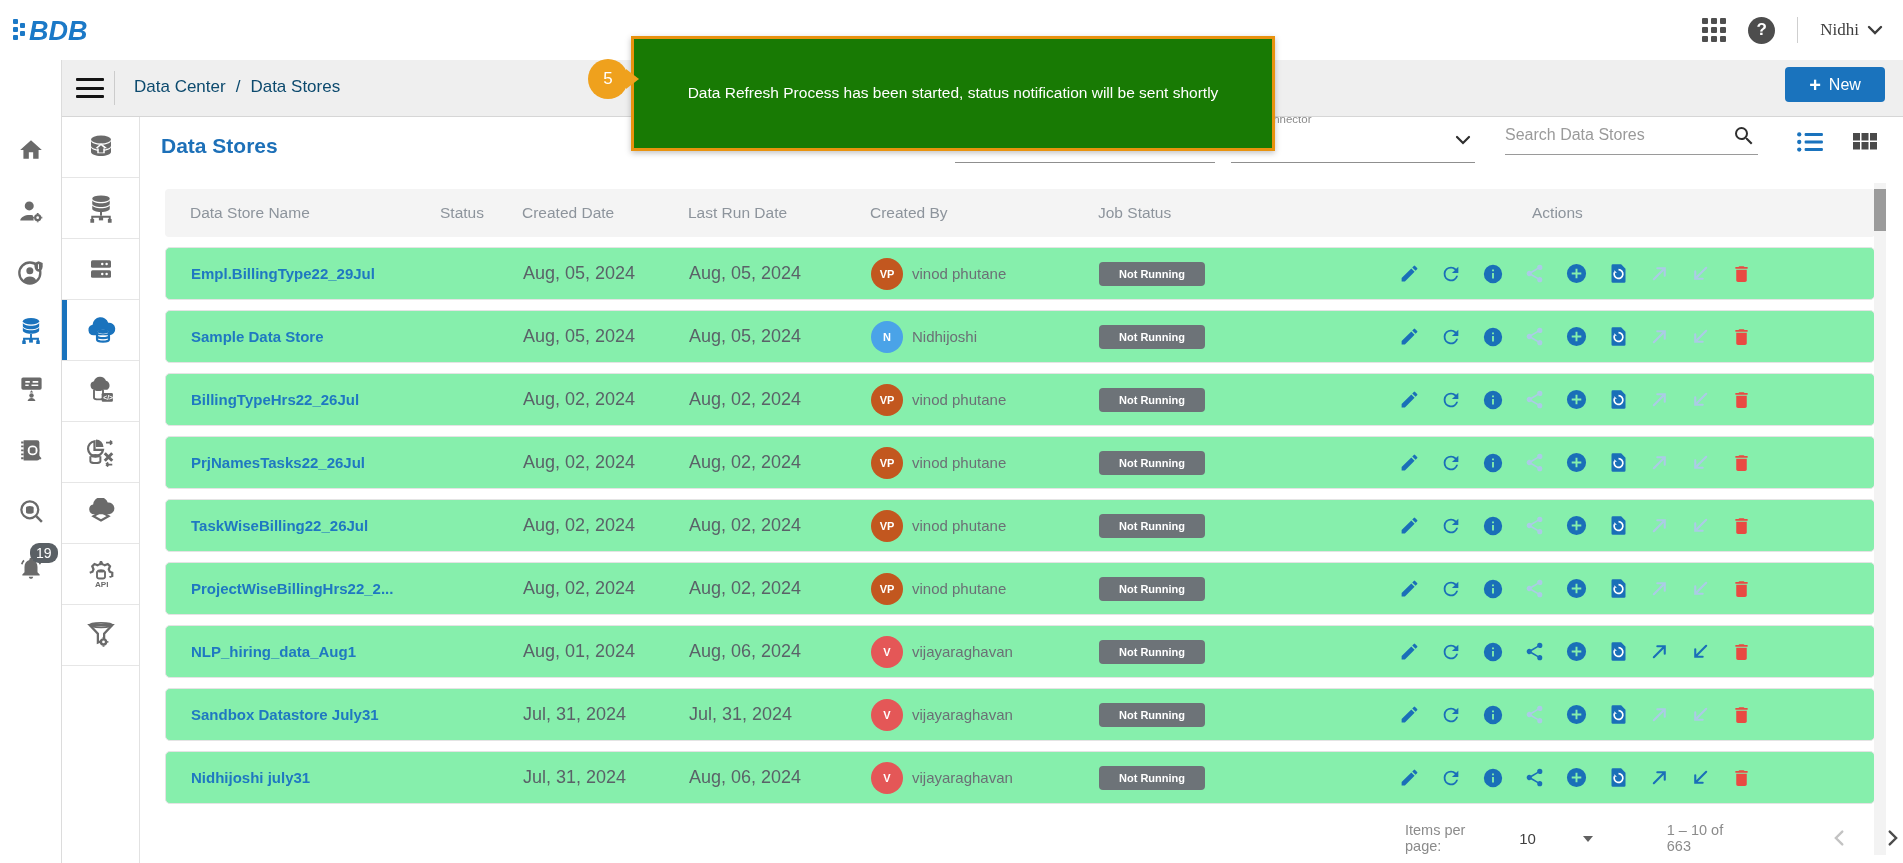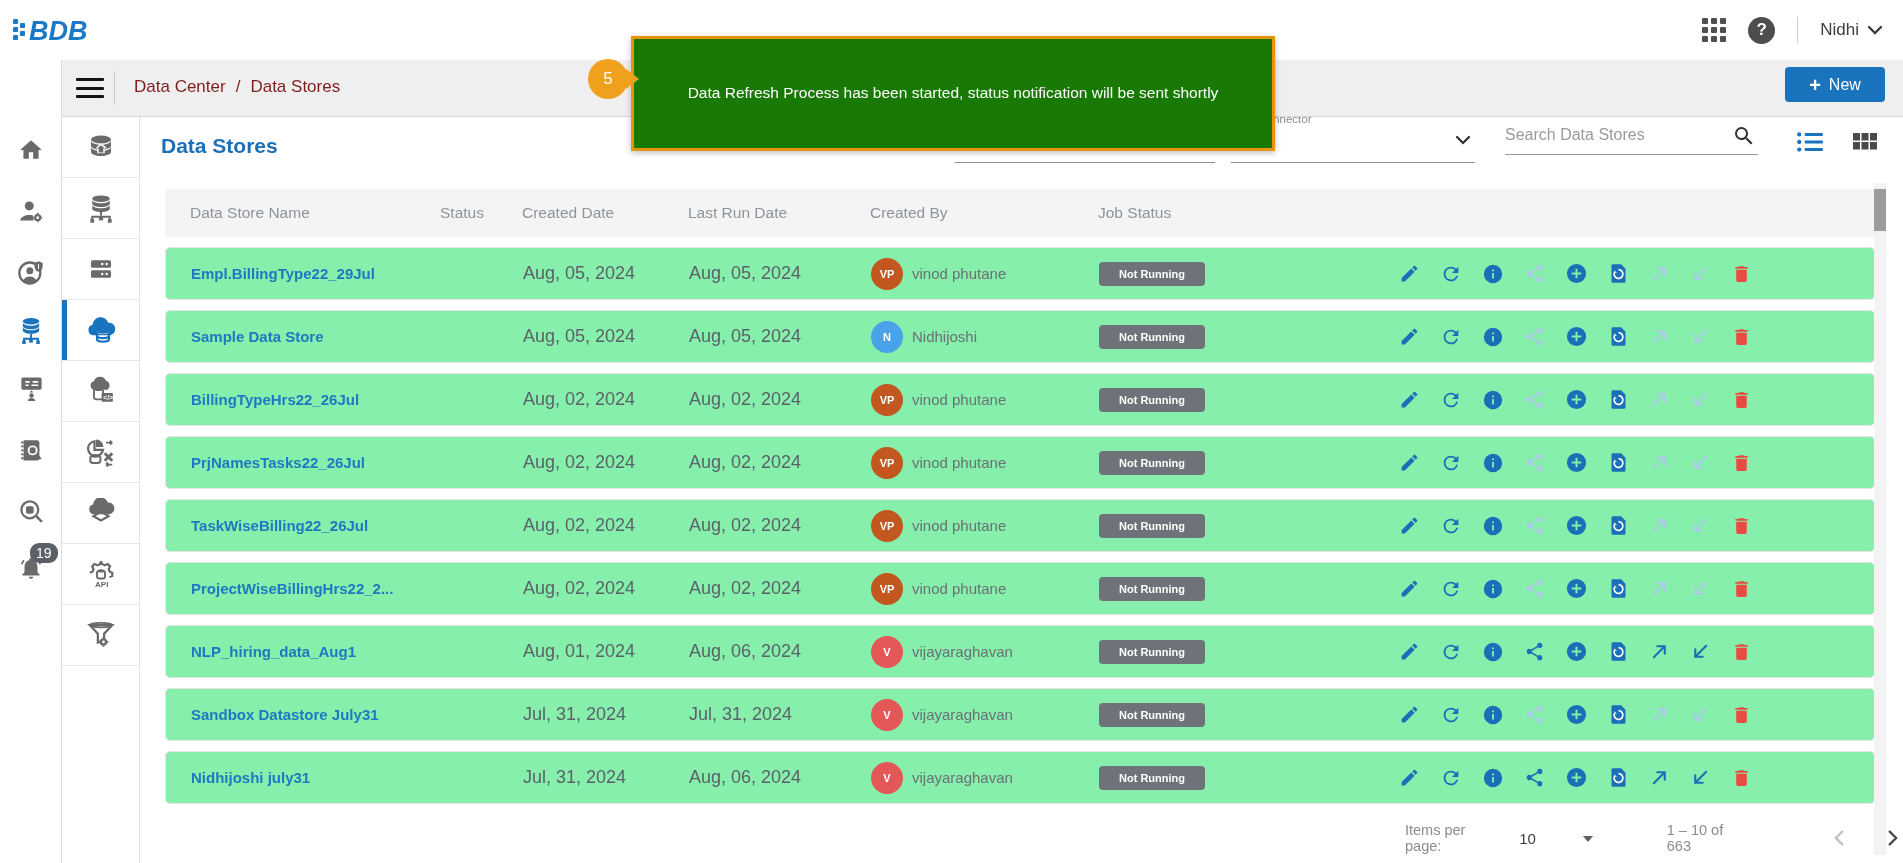--- a/index.html
+++ b/index.html
@@ -8,30 +8,30 @@
 
   
   .topbar { position:absolute; left:0; top:0; width:1903px; height:60px; background:#fff; z-index:5; }
   .logo { position:absolute; left:12px; top:11px; }
   .topbar-right { position:absolute; right:20px; top:0; height:60px; display:flex; align-items:center; gap:22px; }
   .apps-grid { display:grid; grid-template-columns:repeat(3,6px); grid-template-rows:repeat(3,6px); gap:3px; cursor:pointer; }
   .apps-grid i { background:#4f4f4f; border-radius:1px; }
   .help-btn { width:27px; height:27px; border-radius:50%; background:#4d4d4d; color:#fff; font-size:17px; font-weight:bold;
               display:flex; align-items:center; justify-content:center; cursor:pointer; }
   .tb-divider { width:1px; height:26px; background:#cfcfcf; }
-  .user-chip { display:flex; align-items:center; gap:8px; cursor:pointer; color:#3d3d3d; font-size:17px; }
+  .user-chip { display:flex; align-items:center; gap:8px; cursor:pointer; color:#3d3d3d; font-size:17px;font-family:Liberation Serif, serif; }
 
   
   .strip { position:absolute; left:62px; top:60px; width:1841px; height:57px; background:#efefef;
            border-bottom:1px solid #d6d6d6; z-index:1; }
   .hamburger { position:absolute; left:14px; top:15px; width:28px; height:26px; display:flex; flex-direction:column;
                justify-content:space-between; padding:3px 0; cursor:pointer; }
   .hamburger i { height:3px; background:#141414; border-radius:1px; }
   .strip-divider { position:absolute; left:52px; top:11px; width:1px; height:34px; background:#cccccc; }
-  .breadcrumb { position:absolute; left:72px; top:17px; font-size:17px; color:#7f1d1d; display:flex; gap:10px; }
+  .breadcrumb { position:absolute; left:72px; top:17px; font-size:17px; color:#0c4a6e; display:flex; gap:10px; }
   .breadcrumb .crumb { cursor:pointer; }
   .new-btn { position:absolute; right:18px; top:7px; height:35px; min-width:100px; background:#1a73bd; color:#fff;
              border:none; border-radius:4px; font-size:16px; font-family:inherit; display:flex; align-items:center;
              justify-content:center; gap:8px; padding:0 16px; cursor:pointer; }
   .new-btn .plus { font-size:20px; font-weight:bold; line-height:1; }
 
   
   .toast { position:absolute; left:631px; top:36px; width:644px; height:115px; background:#187a04;
            border:3px solid #e8920e; z-index:10; display:flex; align-items:center; justify-content:center;
            box-shadow:0 2px 6px rgba(0,0,0,.25); }
@@ -402,20 +402,21 @@
 </div>
 
 <div class="tablebox">
   <div class="tgrid thead">
     <span>Data Store Name</span>
     <span>Status</span>
     <span>Created Date</span>
     <span>Last Run Date</span>
     <span>Created By</span>
     <span>Job Status</span>
+    <span class="th-actions">Actions</span>
   </div>
   <div id="rows">
   <div class="tgrid row-card">
     <span class="cell-name">Empl.BillingType22_29Jul</span>
     <span class="cell-status"></span>
     <span class="cell-date">Aug, 05, 2024</span>
     <span class="cell-date">Aug, 05, 2024</span>
     <span class="cell-by">
       <span class="avatar" style="background: rgb(194, 87, 31);">VP</span>
       <span class="by-name">vinod phutane</span>

